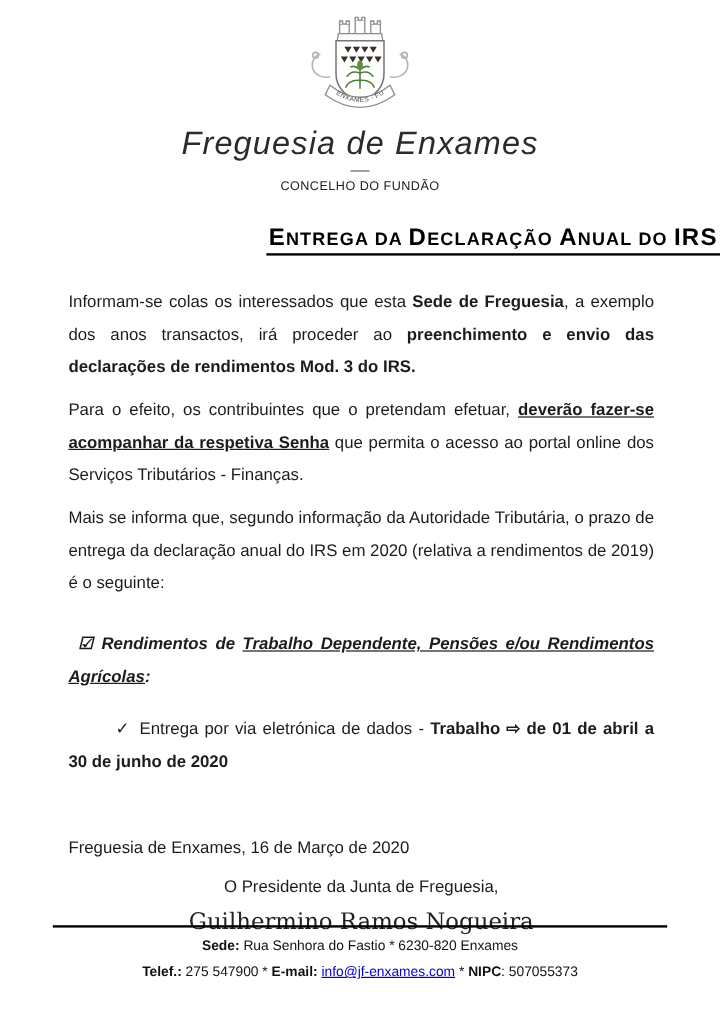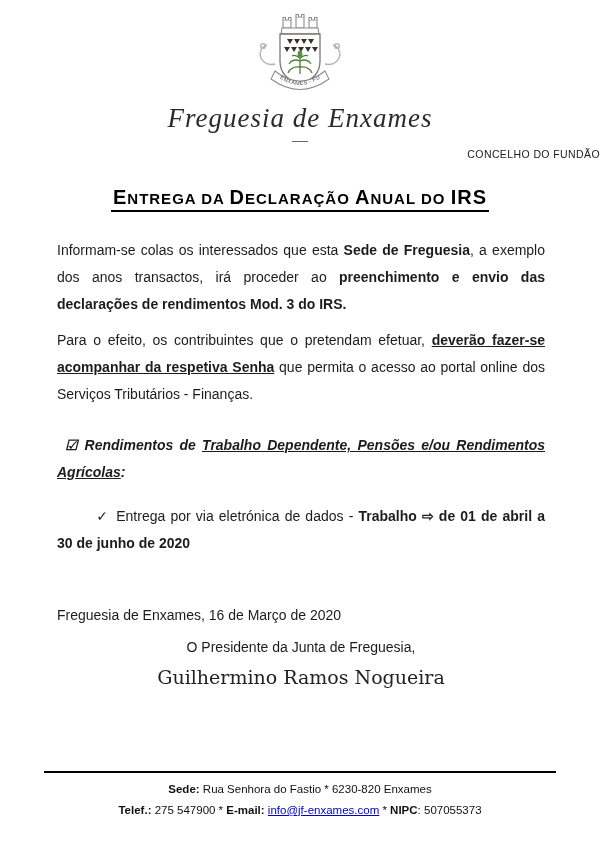--- a/index.html
+++ b/index.html
@@ -4,27 +4,27 @@
 <style>
   html,body{margin:0;padding:0;background:#ffffff;}
   .page{
     width:600px;height:849px;background:#ffffff;position:relative;
     font-family:"Liberation Sans",sans-serif;color:#1c1c1c;overflow:hidden;
   }
   
   .header{text-align:center;padding-top:12px;}
   .crest{display:inline-block;line-height:0;}
   .org-name{
-    font-family:Liberation Serif, serif;font-style:italic;
+    font-family:Liberation Sans, sans-serif;font-style:italic;
     font-size:27px;color:#2b2b2b;margin-top:1px;letter-spacing:1px;
   }
   .header-divider{width:16px;border-top:1px solid #666;margin:7px auto 6px;}
-  .subtitle{font-size:10.5px;letter-spacing:.4px;color:#202020;text-align:right;}
+  .subtitle{font-size:10.5px;letter-spacing:.4px;color:#202020;}
   
-  .doc-title{text-align:center;margin-top:26px;}
+  .doc-title{text-align:right;margin-top:26px;}
   .doc-title .inner{
     display:inline-block;border-bottom:2px solid #000;
     padding:0 2px 1px;font-weight:bold;letter-spacing:1px;white-space:pre;color:#000;
   }
   .tc-big{font-size:20px;}
   .tc-small{font-size:15px;}
   
   .content{margin:25px 55px 0 57px;font-size:14px;line-height:27px;}
   .content p{text-align:justify;margin:0 0 9px;}
   .b{font-weight:bold;}
@@ -117,20 +117,21 @@
   <div class="doc-title">
     <span class="inner"><span class="tc-big">E</span><span class="tc-small">NTREGA</span><span class="tc-small"> DA </span><span class="tc-big">D</span><span class="tc-small">ECLARAÇÃO</span><span class="tc-small"> </span><span class="tc-big">A</span><span class="tc-small">NUAL</span><span class="tc-small"> DO </span><span class="tc-big">IRS</span></span>
   </div>
 
   <div class="content">
 
     <p><span>Informam-se colas os interessados que esta </span><span class="b">Sede de Freguesia</span><span>, a exemplo dos anos transactos, irá proceder ao </span><span class="b">preenchimento e envio das declarações de rendimentos Mod. 3 do IRS.</span></p>
 
     <p><span>Para o efeito, os contribuintes que o pretendam efetuar, </span><span class="b u">deverão fazer-se acom­panhar da respetiva Senha</span><span> que permita o acesso ao portal online dos Serviços Tributários - Finanças.</span></p>
 
+    <p><span>Mais se informa que, segundo informação da Autoridade Tributária, o prazo de en­trega da declaração anual do IRS em 2020 (relativa a rendimentos de 2019) é o seguinte:</span></p>
 
     <p class="cb-item"><span class="glyph">☑</span><span>Rendimentos de </span><span class="u">Trabalho Dependente, Pensões e/ou Rendimentos Agrí­colas</span><span>:</span></p>
 
     <p class="chk-item"><span class="indent"></span><span class="glyph">✓</span><span>Entrega por via eletrónica de dados - </span><span class="b">Trabalho</span><span class="b"> ⇨ </span><span class="b">de 01 de abril a 30 de junho de 2020</span></p>
   </div>
 
   <div class="closing">
     <div class="dateline">Freguesia de Enxames, 16 de Março de 2020</div>
     <div class="signer-title">O Presidente da Junta de Freguesia,</div>
     <div class="signature">Guilhermino Ramos Nogueira</div>

